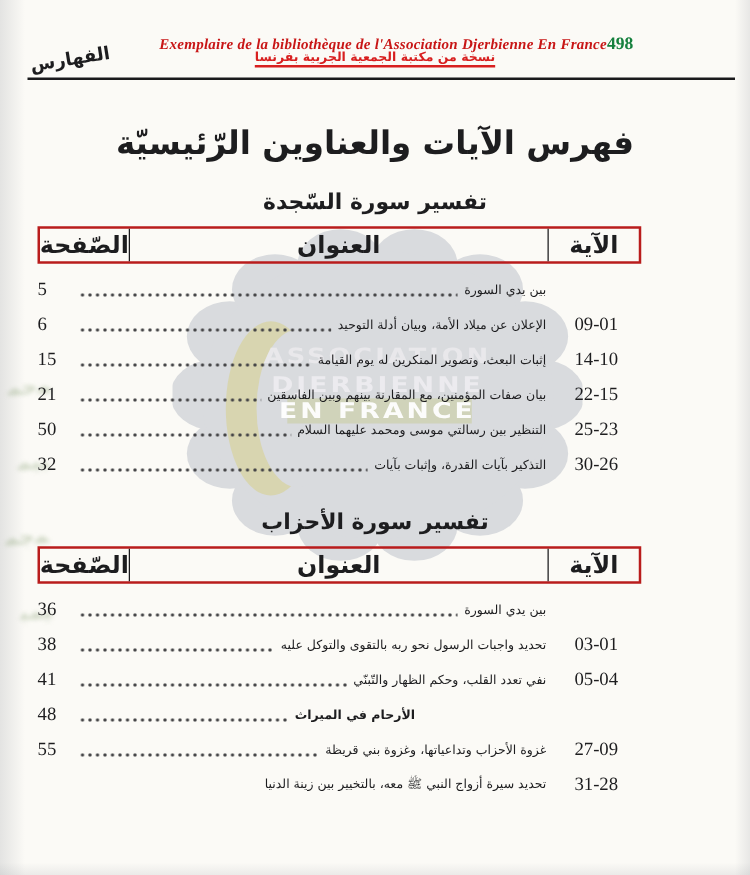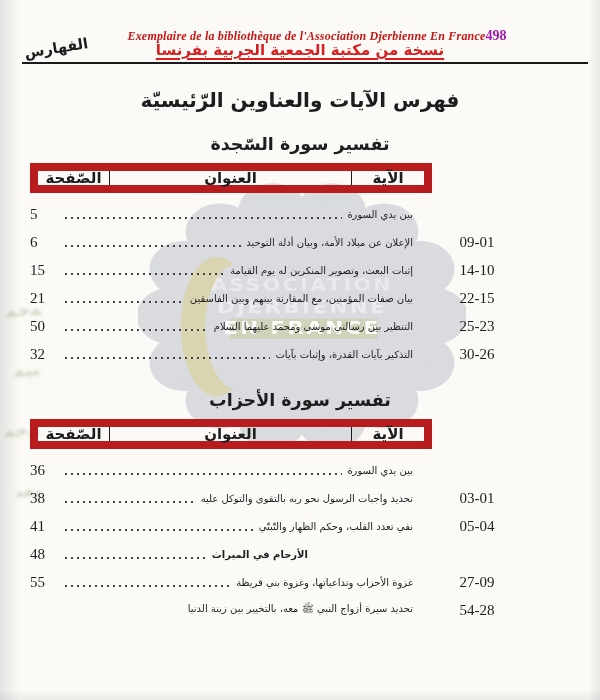--- a/index.html
+++ b/index.html
@@ -27,26 +27,26 @@
   .fr-line {
     position:absolute; z-index:2; top:28px; left:60px; right:26px;
     display:flex; justify-content:center; align-items:baseline; gap:0;
     white-space:nowrap;
   }
   .fr-line .fr {
     font-family:"Liberation Serif", serif; font-style:italic; font-weight:bold;
     font-size:12px; color:#c81616; letter-spacing:.2px;
   }
   .fr-line .pg {
-    font-family:"Liberation Serif", serif; font-weight:bold; font-size:14px; color:#a21caf;
+    font-family:"Liberation Serif", serif; font-weight:bold; font-size:14px; color:#15803d;
   }
   .ar-line {
     position:absolute; z-index:2; top:41px; left:0; right:0;
     text-align:center; direction:rtl;
-    font-size:15px; font-weight:bold; color:#d81f1f;
+    font-size:10px; font-weight:bold; color:#d81f1f;
     text-decoration:underline; text-decoration-thickness:1.5px; text-underline-offset:3px;
   }
   .rule {
     position:absolute; z-index:1; top:62px; left:22px; right:12px; height:2px;
     background:#1a1a1c;
   }
 
   
   .stamp { position:absolute; z-index:0; left:138px; top:182px; width:328px; height:268px; }
   .stamp text { font-family:"DejaVu Sans", sans-serif; font-weight:bold; letter-spacing:1.5px; }
@@ -54,31 +54,31 @@
   
   .ghost {
     position:absolute; z-index:0; direction:rtl; color:rgba(140,162,120,.38);
     font-size:17px; font-weight:bold; filter:blur(1.6px); transform:rotate(-4deg);
     white-space:nowrap; pointer-events:none;
   }
 
   
   .content { position:relative; z-index:1; padding-top:88px; }
   .main-title {
-    margin:0; text-align:center; direction:rtl;
-    font-size:20px; font-weight:bold; letter-spacing:0;
+    margin:12px; text-align:center; direction:rtl;
+    font-size:26px; font-weight:bold; letter-spacing:0;
   }
   .sec-title {
     margin:22px 3px 0; text-align:center; direction:rtl;
     font-size:17.5px; font-weight:bold;
   }
   .thead {
-    margin:9px 0 0 30px; width:402px; height:30px; box-sizing:border-box;
-    border:8px solid #b91c1c; display:flex; direction:ltr;
-    font-weight:bold; font-size:15px;
+    margin:9px 0 0 30px; width:483px; height:30px; box-sizing:border-box;
+    border:2px solid #b91c1c; display:flex; direction:ltr;
+    font-weight:bold; font-size:19px;
   }
   .thead .c { display:flex; align-items:center; justify-content:center; direction:rtl; }
   .thead .page-h  { width:72px; border-right:1.6px solid #1a1a1c; box-sizing:border-box; }
   .thead .title-h { flex:1; border-right:1.6px solid #1a1a1c; box-sizing:border-box; }
   .thead .verse-h { width:72px; }
   .rows { margin:7px 0 0 30px; width:487px; }
   .row { display:flex; align-items:center; height:28px; direction:ltr; }
   .row .pnum {
     min-width:28px; text-align:left;
     font-family:"Liberation Serif", serif; font-size:15px;
@@ -88,21 +88,21 @@
     background-image:radial-gradient(circle, #454547 1.1px, rgba(0,0,0,0) 1.5px);
     background-size:6px 4px; background-repeat:repeat-x; background-position:left bottom;
   }
   .row.no-dots .dots { background:none; }
   .row .ttl {
     direction:rtl; white-space:nowrap; font-size:10px; text-align:right;
   }
   .row.indent .ttl { padding-right:105px;font-weight:bold; }
   .row .vrs {
     width:80px; text-align:center; direction:ltr;
-    font-family:"Liberation Serif", serif; font-size:15px;margin-left:24px;
+    font-family:"Liberation Serif", serif; font-size:15px;
   }
 </style>
 </head>
 <body>
 
 <div class="page">
 
   <div class="shade shade-left"></div>
   <div class="shade shade-right"></div>
   <div class="shade shade-bottom"></div>
@@ -242,19 +242,19 @@
     <span class="pnum">55</span>
     <span class="dots"></span>
     <span class="ttl" lang="ar">غزوة الأحزاب وتداعياتها، وغزوة بني قريظة</span>
     <span class="vrs">27-09</span>
   </div>
 
   <div class="row no-dots">
     <span class="pnum"></span>
     <span class="dots"></span>
     <span class="ttl" lang="ar">تحديد سيرة أزواج النبي ﷺ معه، بالتخيير بين زينة الدنيا</span>
-    <span class="vrs">54-28</span>
+    <span class="vrs">31-28</span>
   </div>
 </div>
   </section>
 </div>
   </div>
 </div>
 
 </body></html>

